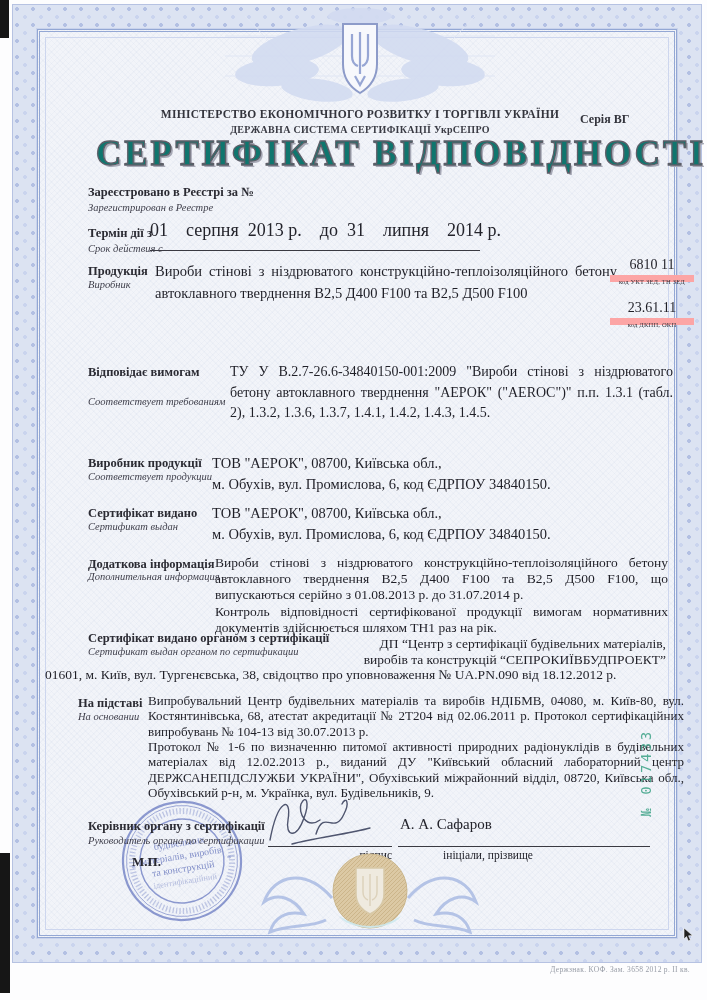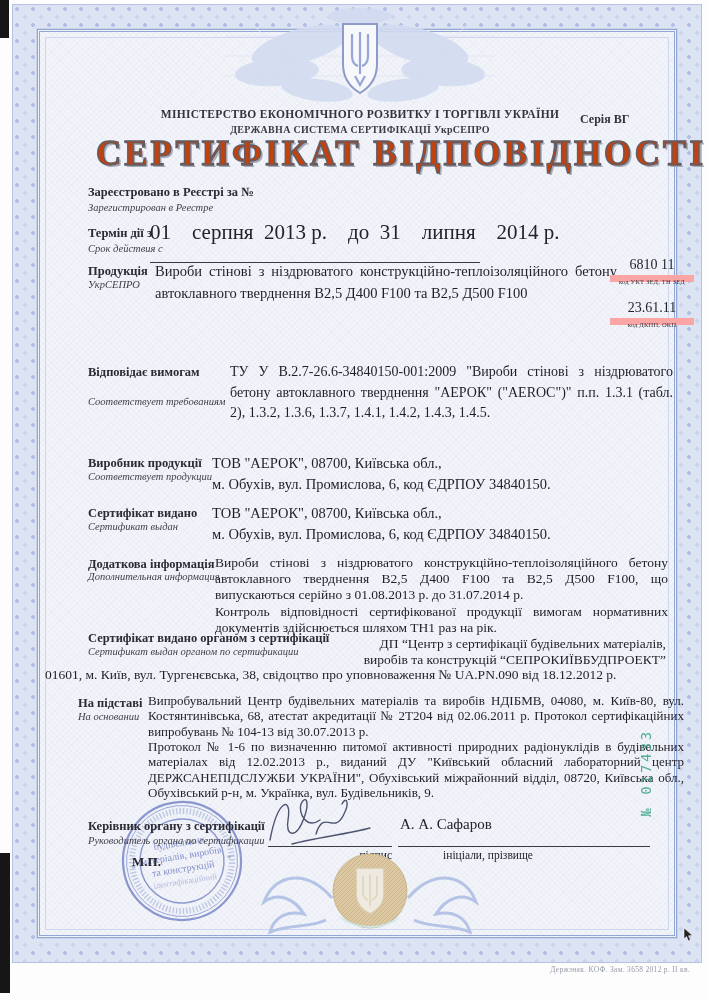--- a/index.html
+++ b/index.html
@@ -19,21 +19,21 @@
           repeating-linear-gradient(-45deg,rgba(140,160,205,.06) 0 1px,rgba(0,0,0,0) 1px 4px);
         border:3px double #93a7d4;box-shadow:0 0 0 1px #c9d3ec;}
   .cert-liner:after{content:"";position:absolute;inset:5px;border:1px solid #cdd6ee;}
   .abs{position:absolute;}
   .lbl{position:absolute;font-weight:bold;font-size:12.5px;color:#2b2b33;white-space:nowrap;}
   .sub{position:absolute;font-style:italic;font-size:10.5px;color:#3e3e4a;white-space:nowrap;}
   .txt{position:absolute;font-size:14px;line-height:20px;color:#1f1f27;}
   .just{text-align:justify;text-align-last:left;}
   .pre{white-space:pre-line;}
   .title{position:absolute;left:96px;top:134px;width:520px;text-align:center;
-         font-weight:bold;font-size:35px;letter-spacing:3px;color:#c2410c;
+         font-weight:bold;font-size:35px;letter-spacing:3px;color:#0f766e;
          -webkit-text-stroke:1.3px #5e5e68;
          text-shadow:2px 2px 0 #a7a9b6,0 0 1px #6a6a72;white-space:nowrap;}
   .rule{position:absolute;border-bottom:1px solid #3a3a42;}
   .code-val{position:absolute;width:84px;text-align:center;font-size:14px;color:#1f1f27;
             border-bottom:7px solid #fca5a5;padding-bottom:2px;}
   .code-cap{position:absolute;width:88px;text-align:center;font-size:6.5px;color:#33333c;
             letter-spacing:.2px;}
   .vserial{position:absolute;left:566px;top:762px;width:165px;height:22px;
            transform:rotate(-90deg);transform-origin:50% 50%;
            font-family:"DejaVu Sans Mono",monospace;font-size:14px;letter-spacing:2.5px;
@@ -80,25 +80,25 @@
 
   <div class="abs" style="left:100px;top:124px;width:520px;text-align:center;font-weight:bold;font-size:10px;letter-spacing:.3px;color:#3a3b44;">ДЕРЖАВНА СИСТЕМА СЕРТИФІКАЦІЇ УкрСЕПРО</div>
   <div class="abs" style="left:100px;top:108px;width:520px;text-align:center;font-weight:bold;font-size:11.5px;letter-spacing:.3px;color:#33343c;white-space:nowrap;">МІНІСТЕРСТВО ЕКОНОМІЧНОГО РОЗВИТКУ І ТОРГІВЛІ УКРАЇНИ</div>
   <div class="abs" style="left:580px;top:112px;width:110px;font-weight:bold;font-size:12px;color:#33343c;">Серія ВГ</div>
   <div class="title">СЕРТИФІКАТ ВІДПОВІДНОСТІ</div>
 
   <div class="lbl" style="left:88px;top:185px;">Зареєстровано в Реєстрі за №</div>
   <div class="sub" style="left:88px;top:202px;">Зарегистрирован в Реестре</div>
 
   <div class="lbl" style="left:88px;top:226px;">Термін дії з</div>
-  <div class="abs" style="left:150px;top:220px;width:330px;font-size:21px;white-space:pre;border-bottom:1px solid #3a3a42;padding-bottom:17px;">01    серпня  2013 р.    до  31    липня    2014 р.</div>
+  <div class="abs" style="left:150px;top:220px;width:330px;font-size:18px;white-space:pre;border-bottom:1px solid #3a3a42;padding-bottom:9px;">01    серпня  2013 р.    до  31    липня    2014 р.</div>
   <div class="sub" style="left:88px;top:243px;">Срок действия с</div>
 
   <div class="lbl" style="left:88px;top:264px;">Продукція</div>
-  <div class="sub" style="left:88px;top:279px;">УкрСЕПРО</div>
+  <div class="sub" style="left:88px;top:279px;">Виробник</div>
   <div class="txt just" style="left:155px;top:261px;width:462px;font-size:14.5px;line-height:21.5px;">Вироби стінові з ніздрюватого конструкційно-теплоізоляційного бетону автоклавного тверднення В2,5 Д400 F100 та В2,5 Д500 F100</div>
   <div class="code-val" style="left:610px;top:257px;">6810 11</div>
   <div class="code-cap" style="left:608px;top:278px;">код УКТ ЗЕД, ТН ЗЕД</div>
   <div class="code-val" style="left:610px;top:300px;">23.61.11</div>
   <div class="code-cap" style="left:608px;top:321px;">код ДКПП, ОКП</div>
 
   <div class="lbl" style="left:88px;top:365px;">Відповідає вимогам</div>
   <div class="sub" style="left:88px;top:396px;">Соответствует требованиям</div>
   <div class="txt just" style="left:230px;top:362px;width:443px;font-size:14px;line-height:20.5px;">ТУ У В.2.7-26.6-34840150-001:2009 "Вироби стінові з ніздрюватого бетону автоклавного тверднення "АЕРОК" ("AEROC")" п.п. 1.3.1 (табл. 2), 1.3.2, 1.3.6, 1.3.7, 1.4.1, 1.4.2, 1.4.3, 1.4.5.</div>
 

